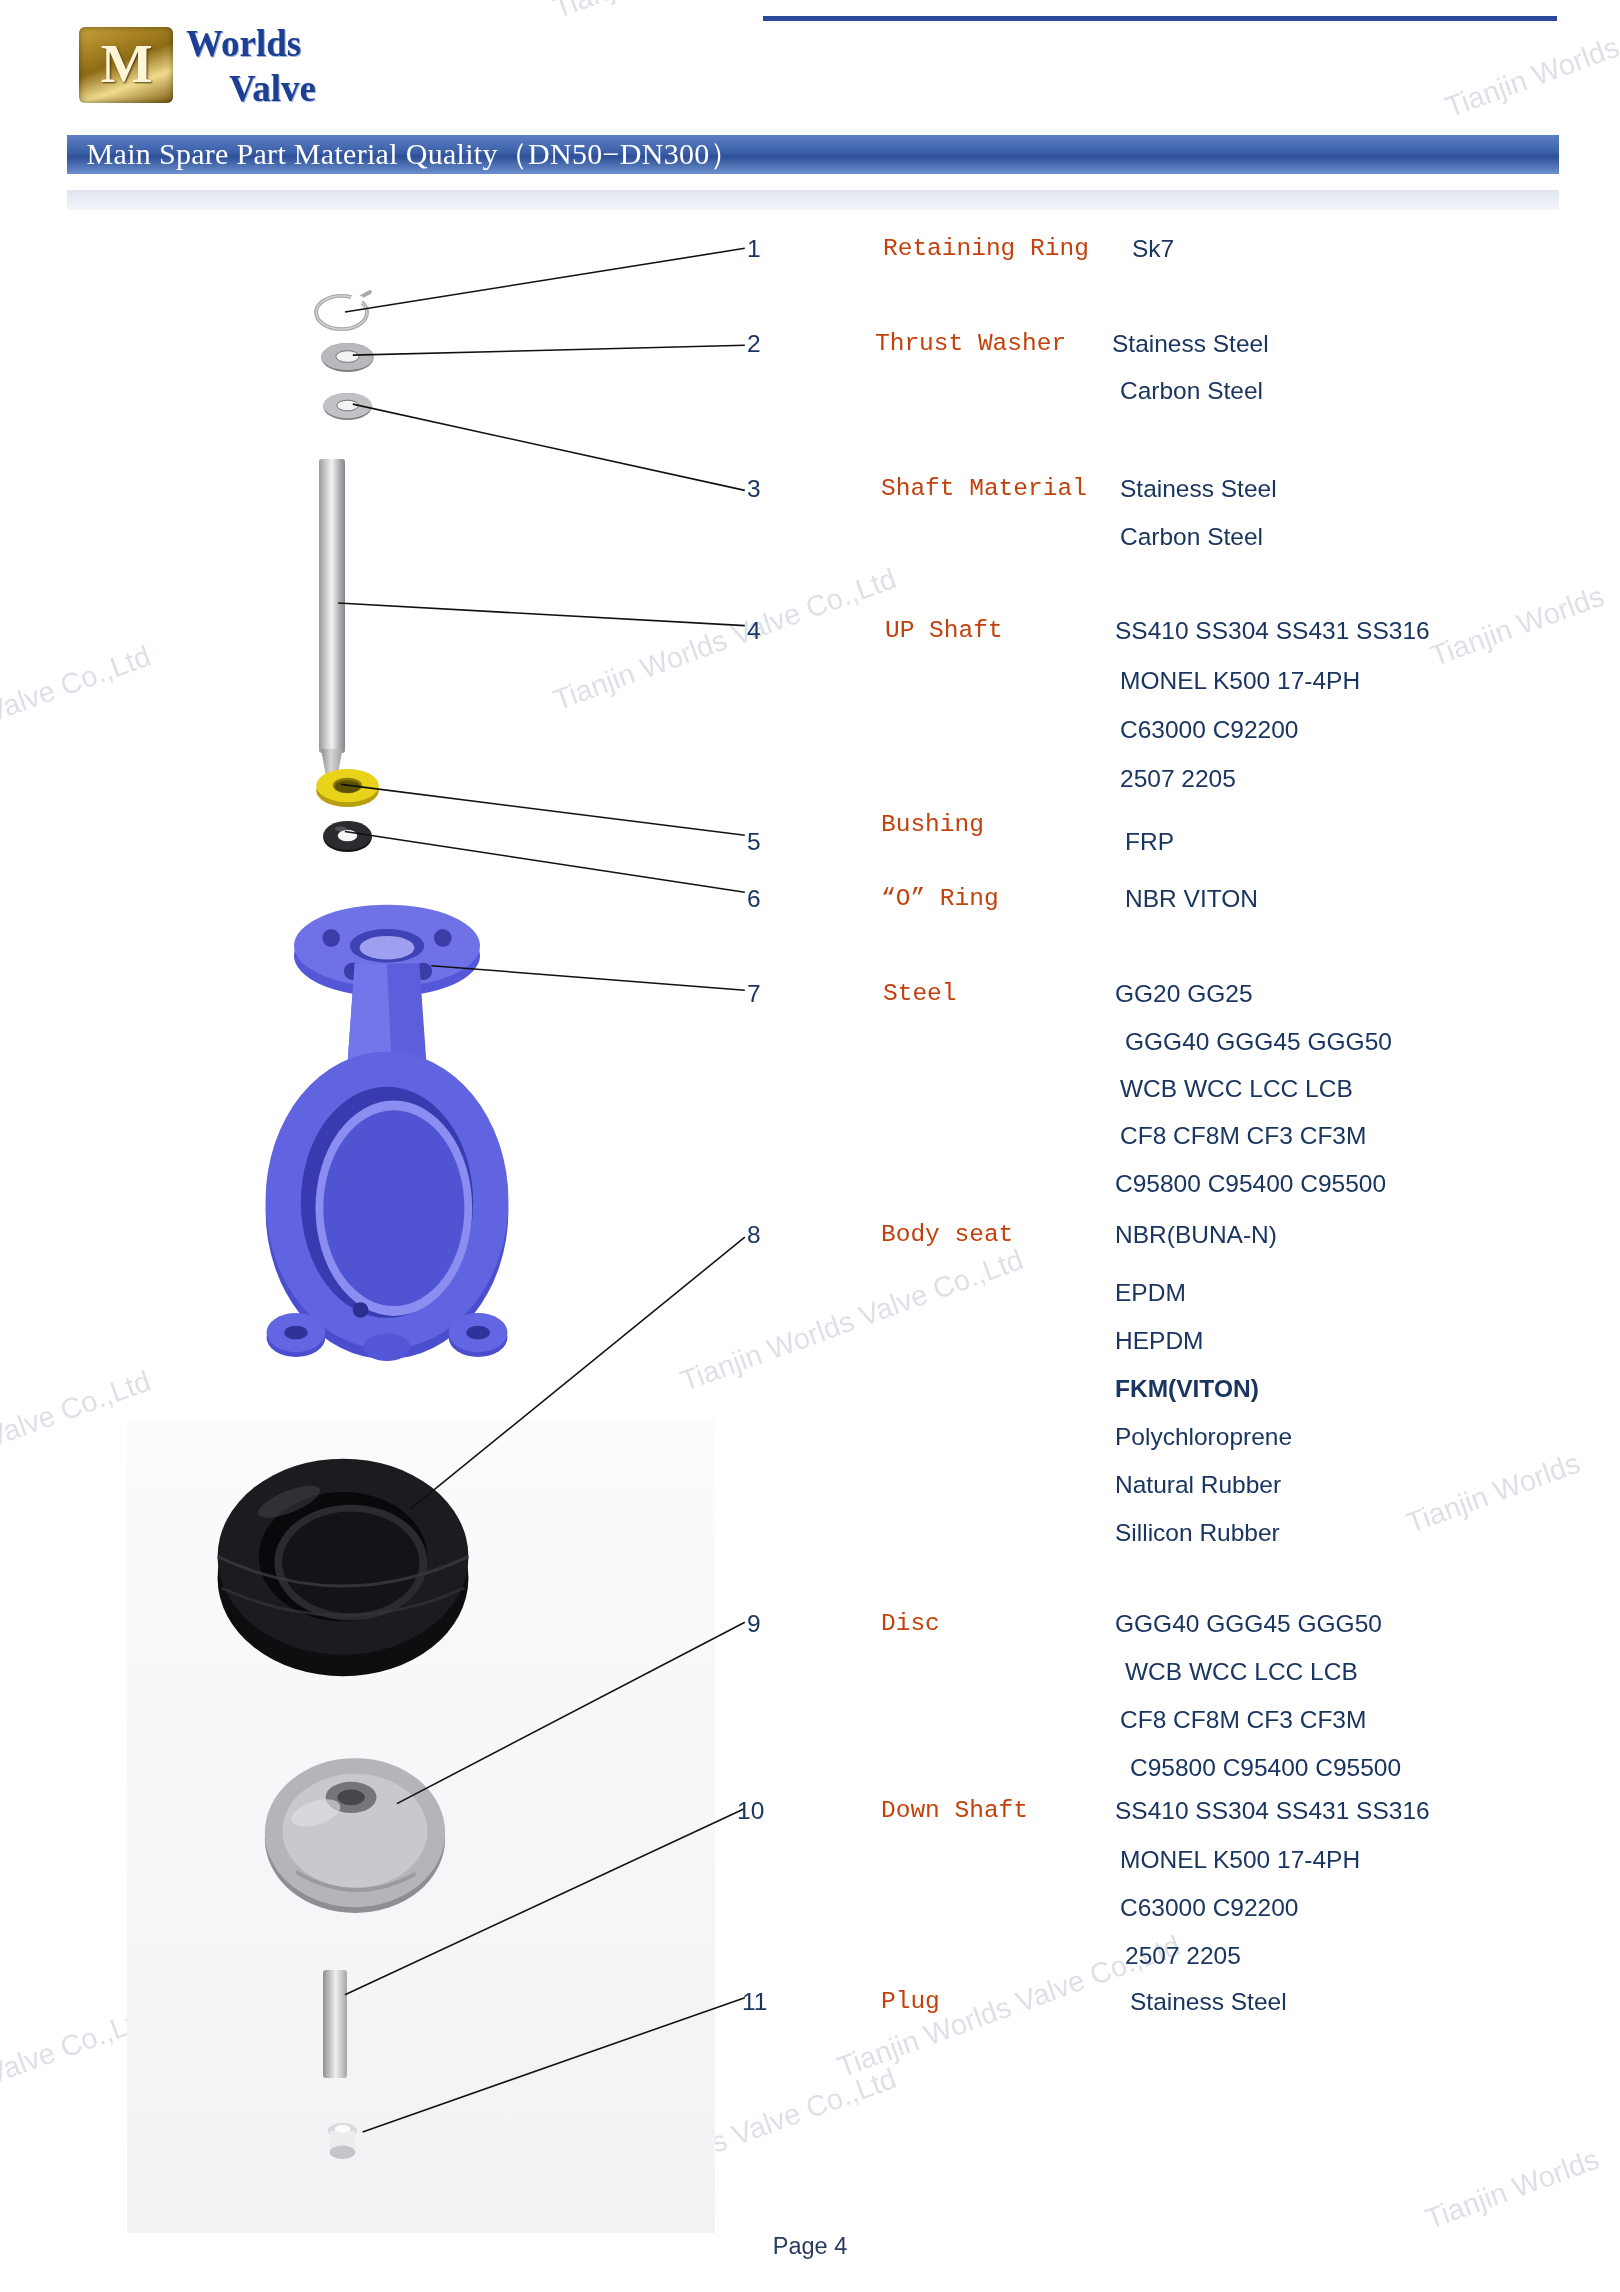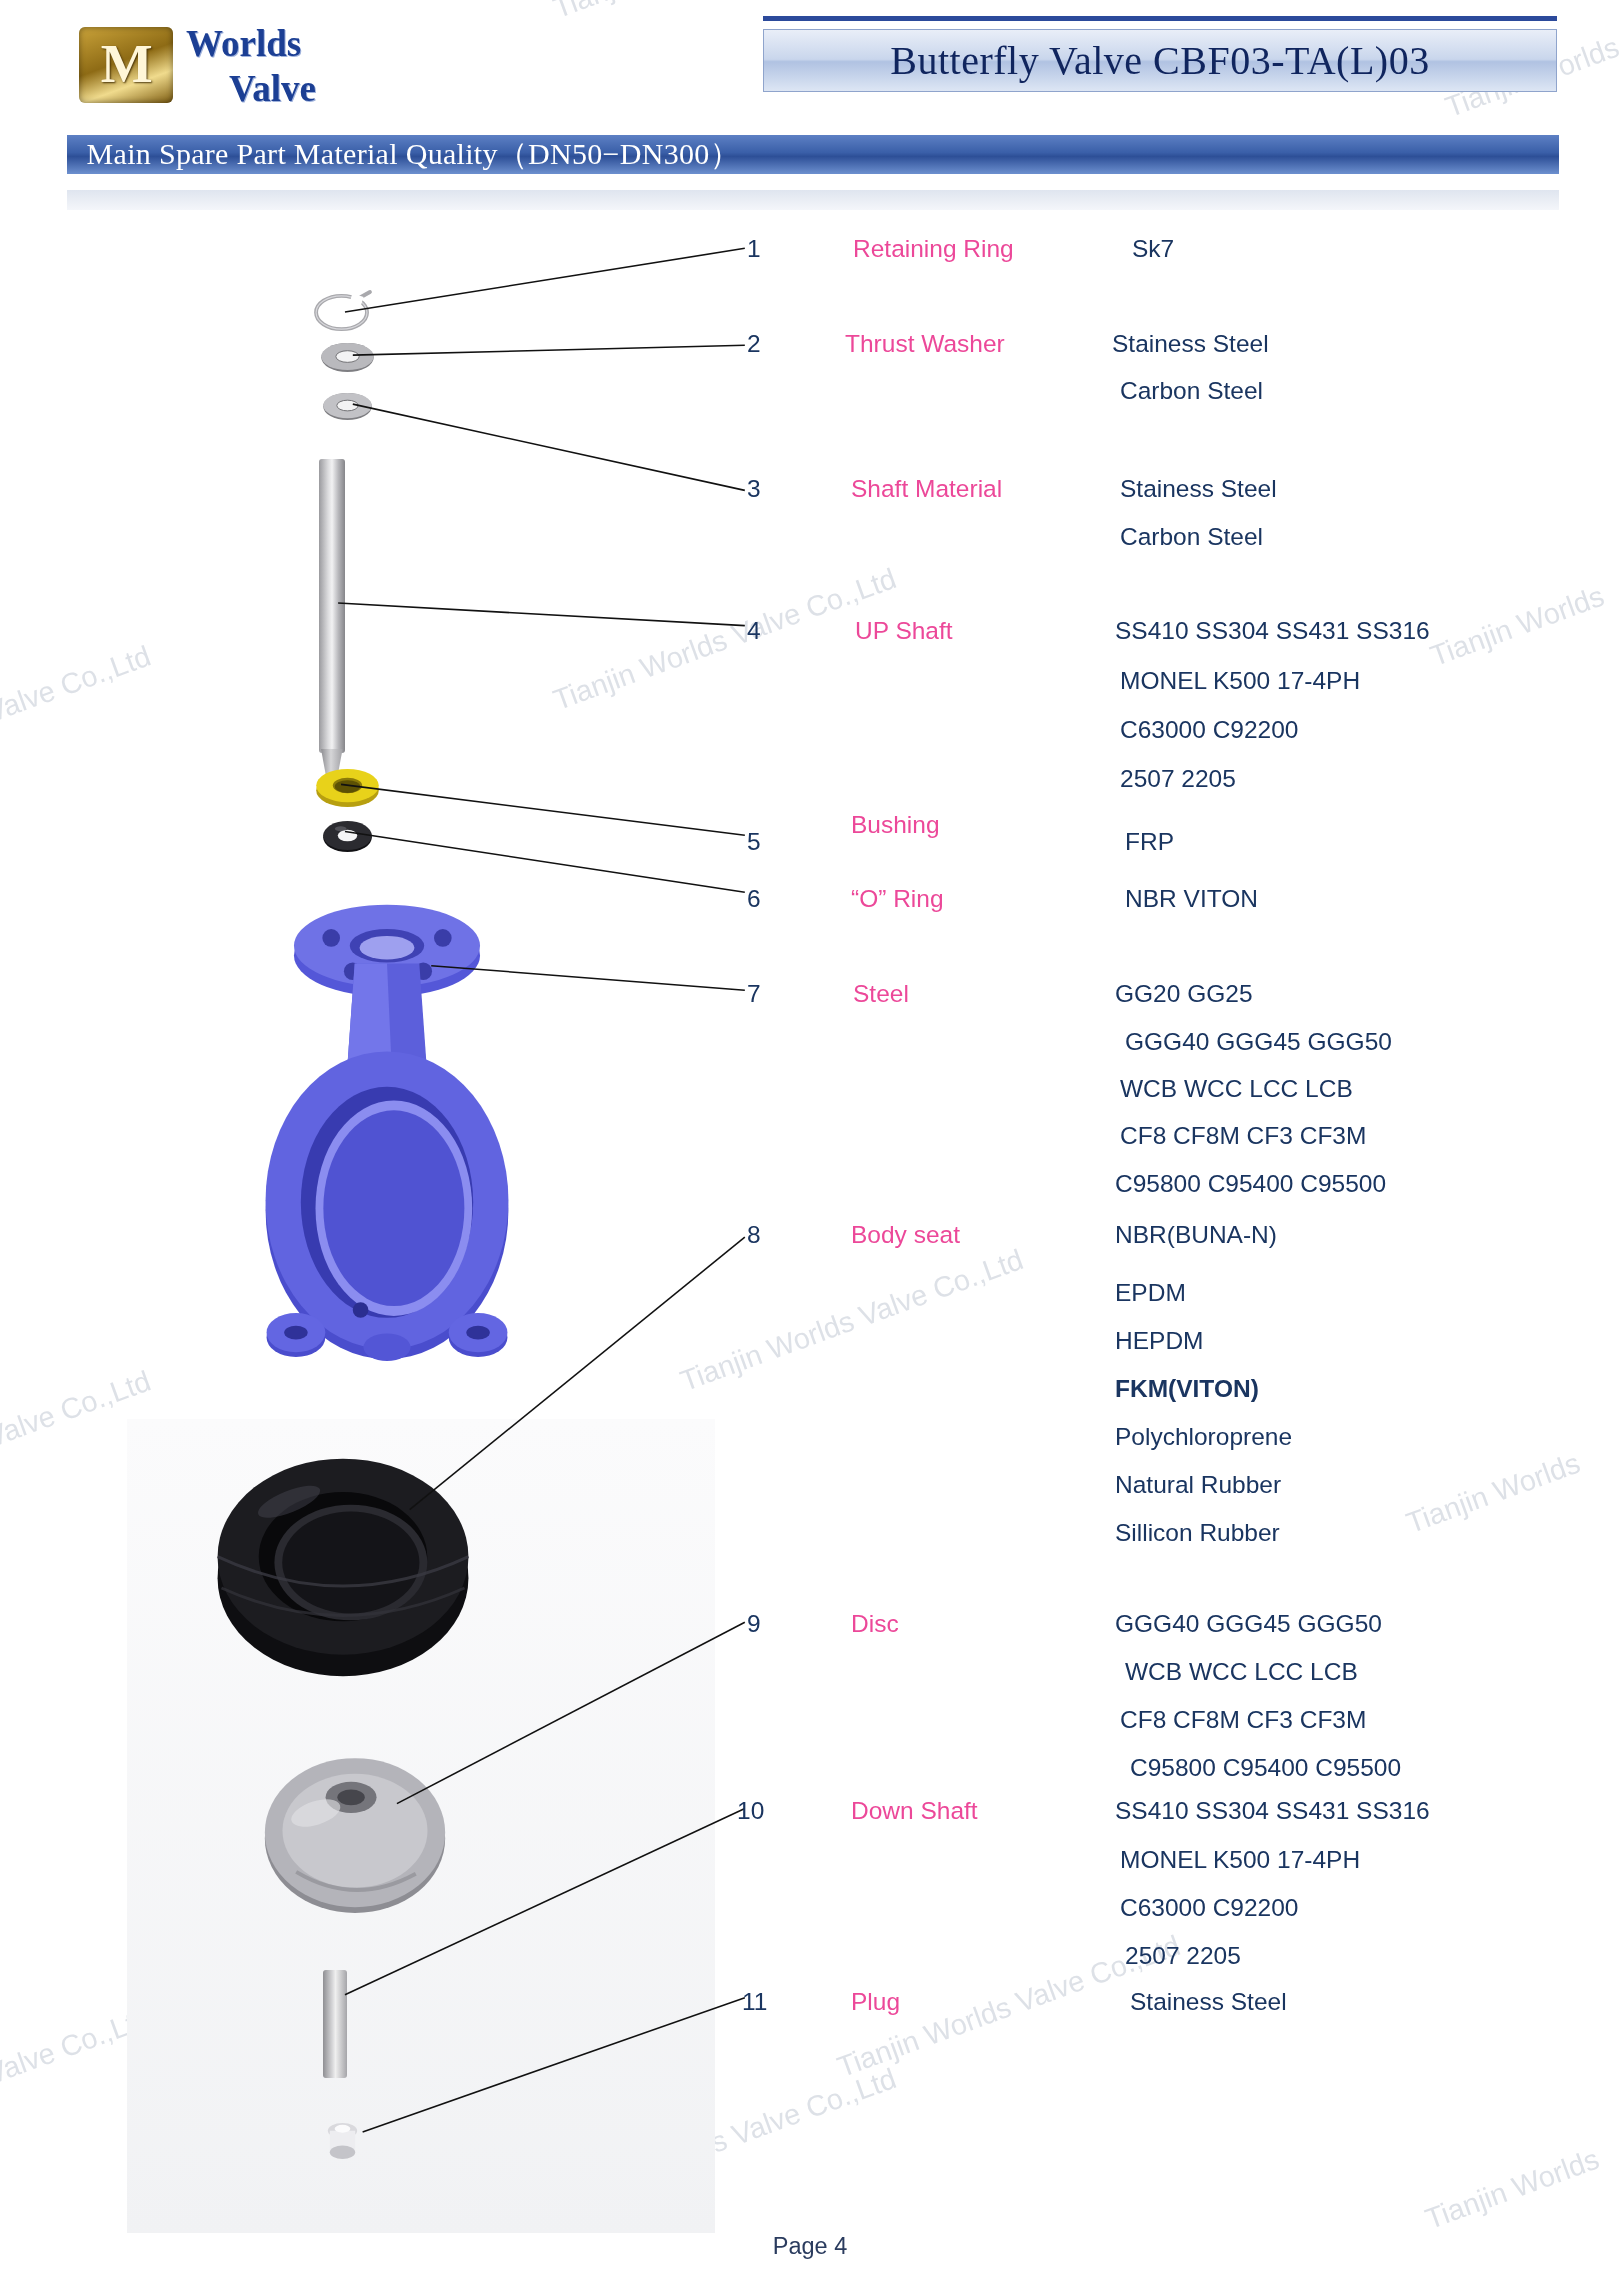--- a/index.html
+++ b/index.html
@@ -219,23 +219,24 @@
     position: absolute;
     z-index: 15;
     font-size: 24.5px;
     color: #1a3560;
     font-family: "Liberation Sans", sans-serif;
   }
   .part {
     position: absolute;
     z-index: 15;
     font-size: 24.5px;
-    color: #ec4899;
-    font-family: Liberation Sans, sans-serif;
+    color: #c2410c;
+    font-family: Liberation Mono, monospace;
     white-space: nowrap;
+    margin-left: 30px;
   }
   .mat {
     position: absolute;
     z-index: 15;
     font-size: 24.5px;
     color: #1a3560;
     font-family: "Liberation Sans", sans-serif;
     white-space: nowrap;
   }
 
@@ -275,23 +276,20 @@
     <div class="m-letter">M</div>
   </div>
   <div class="logo-words">
     <div class="w1">Worlds</div>
     <div class="w2">Valve</div>
   </div>
 </div>
 
 <div class="title-bar">
   <div class="rule-top"></div>
-  <div class="band">
-    <span>Butterfly Valve  CBF03-TA(L)03</span>
-  </div>
 </div>
 
 <div class="section-underbar"></div>
 <div class="section-bar">
   <span>Main Spare Part Material Quality（DN50−DN300）</span>
 </div>
 
 <div class="art-bg"></div>
 
 <div class="art ring-c">

